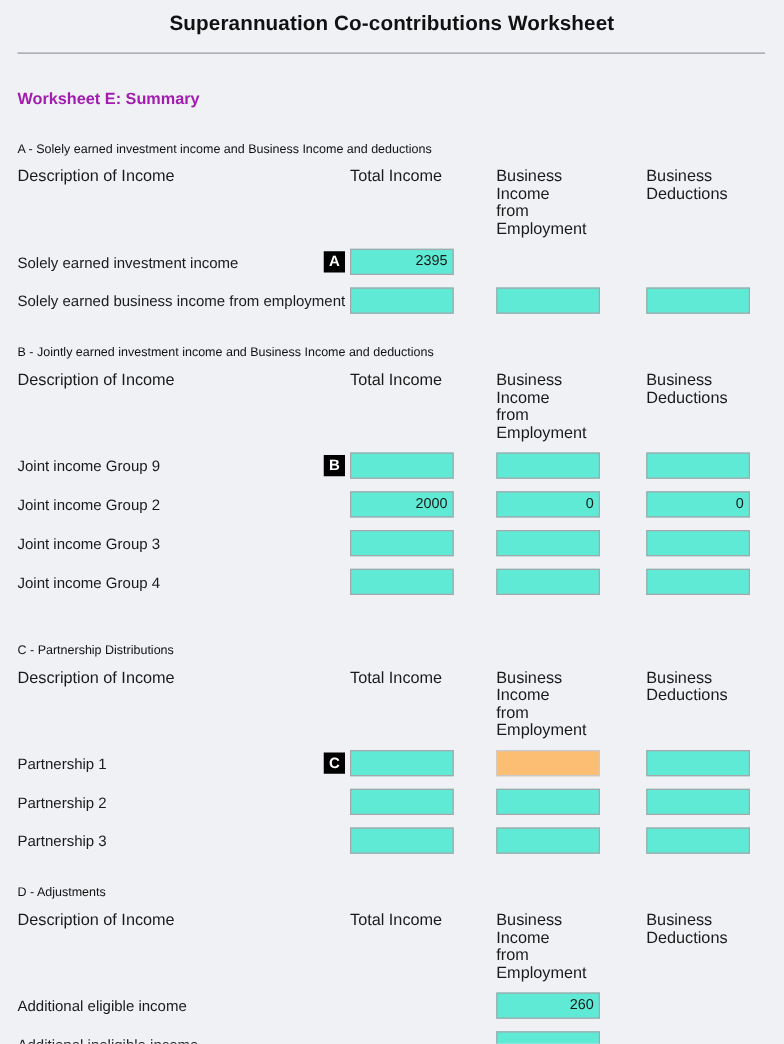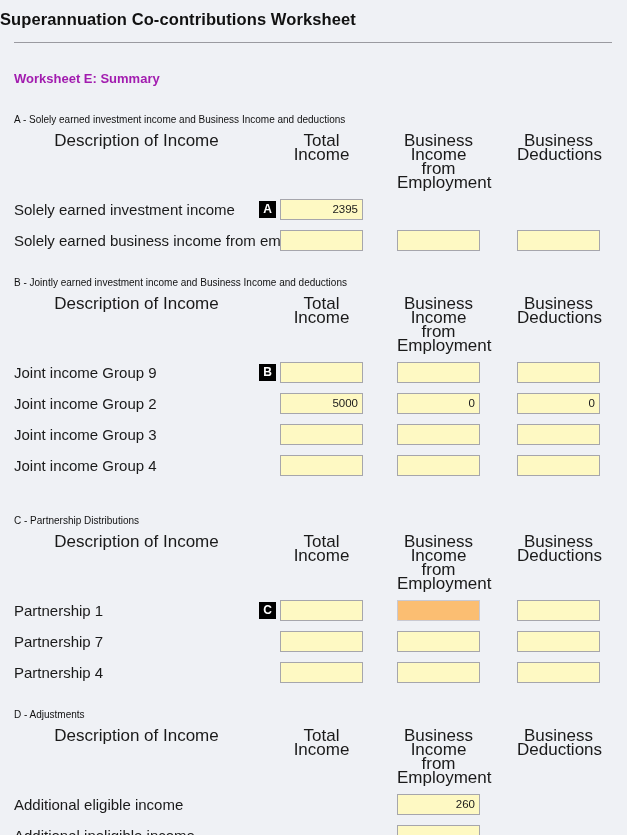--- a/index.html
+++ b/index.html
@@ -12,21 +12,21 @@
     height: 835px;
     background: #eff1f5;
     font-family: "Liberation Sans", sans-serif;
     color: #1a1a1a;
     overflow: hidden;
     position: relative;
   }
 
   
   .page-title {
-    text-align: left;
+    text-align: center;
     font-size: 16.5px;
     font-weight: bold;
     color: #111111;
     padding-top: 10px;
     letter-spacing: 0.1px;
   }
   .title-rule {
     height: 1px;
     background: #9a9aa0;
     margin: 13px 15px 0 14px;
@@ -60,37 +60,36 @@
     align-items: center;
     height: 31px;
   }
   .grid-row.header-row {
     height: auto;
     align-items: flex-start;
     margin-bottom: 4px;
   }
 
   .col-label {
-    font-size: 15px;
+    font-size: 12px;
     color: #1a1a1a;
     white-space: nowrap;
   }
   .col-head {
-    font-size: 17px;
+    font-size: 13px;
     color: #1a1a1a;
     line-height: 14px;
     white-space: pre-line;
-    text-align: center;
   }
 
   
   .field {
     width: 83px;
     height: 21px;
-    background: #fef9c3;
+    background: #5eead4;
     border: 1px solid #a6a6ac;
     font-family: "Liberation Sans", sans-serif;
     font-size: 11.5px;
     color: #1a1a1a;
     text-align: right;
     line-height: 19px;
     padding: 0 4px;
     overflow: hidden;
     white-space: nowrap;
   }
@@ -188,21 +187,21 @@
         <div></div>
         <div class="field"></div>
         <div></div>
         <div class="field"></div>
       </div>
       <div class="grid-row">
         <div class="col-label">Joint income Group 2</div>
         <div class="badge-slot empty">
           <div class="badge"></div>
         </div>
-        <div class="field">5000</div>
+        <div class="field">2000</div>
         <div></div>
         <div class="field">0</div>
         <div></div>
         <div class="field">0</div>
       </div>
       <div class="grid-row">
         <div class="col-label">Joint income Group 3</div>
         <div class="badge-slot empty">
           <div class="badge"></div>
         </div>
@@ -242,32 +241,32 @@
         <div class="badge-slot">
           <div class="badge">C</div>
         </div>
         <div class="field"></div>
         <div></div>
         <div class="field highlight"></div>
         <div></div>
         <div class="field"></div>
       </div>
       <div class="grid-row">
-        <div class="col-label">Partnership 7</div>
-        <div class="badge-slot empty">
-          <div class="badge"></div>
-        </div>
-        <div class="field"></div>
-        <div></div>
-        <div class="field"></div>
-        <div></div>
-        <div class="field"></div>
-      </div>
-      <div class="grid-row">
-        <div class="col-label">Partnership 4</div>
+        <div class="col-label">Partnership 2</div>
+        <div class="badge-slot empty">
+          <div class="badge"></div>
+        </div>
+        <div class="field"></div>
+        <div></div>
+        <div class="field"></div>
+        <div></div>
+        <div class="field"></div>
+      </div>
+      <div class="grid-row">
+        <div class="col-label">Partnership 3</div>
         <div class="badge-slot empty">
           <div class="badge"></div>
         </div>
         <div class="field"></div>
         <div></div>
         <div class="field"></div>
         <div></div>
         <div class="field"></div>
       </div>
     </div>

